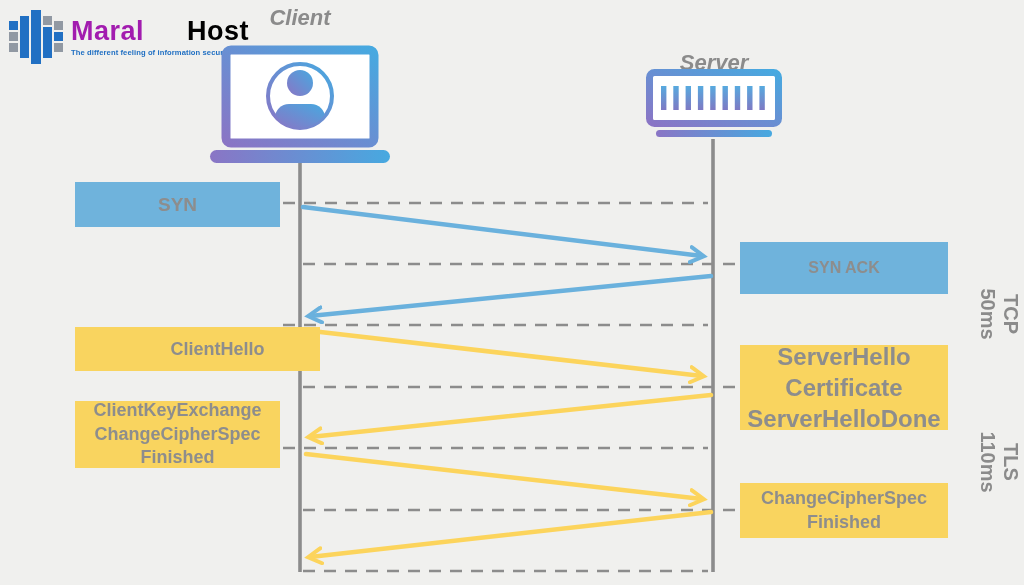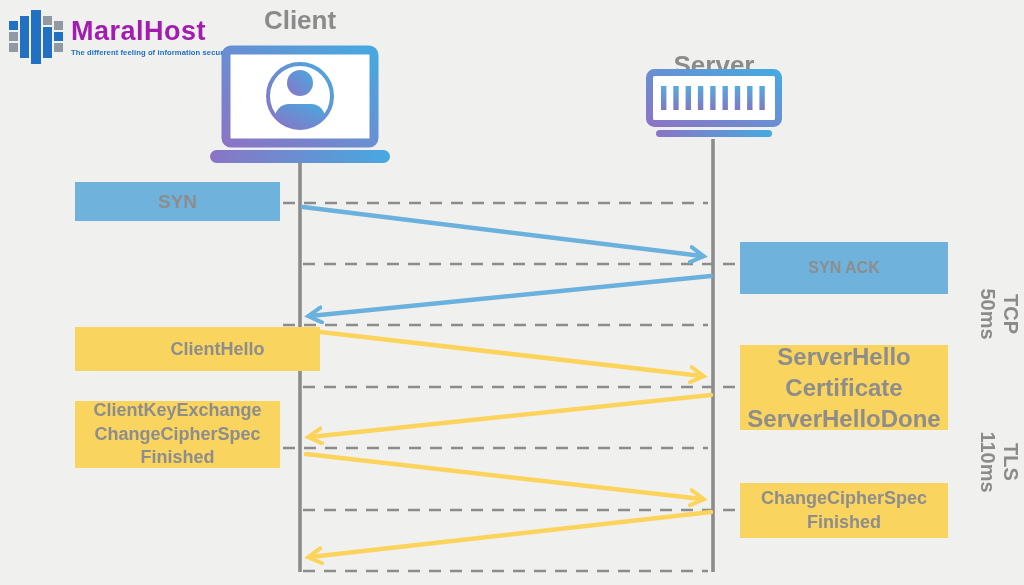--- a/index.html
+++ b/index.html
@@ -8,39 +8,39 @@
     position:relative; width:1024px; height:585px;
     background:#f0f0ee; overflow:hidden;
   }
   svg.overlay { position:absolute; left:0; top:0; }
 
   
   .logo { position:absolute; left:8px; top:9px; display:flex; align-items:flex-start; }
   .logo-text { margin-left:5px; margin-top:9px; }
   .brand { font-size:27px; font-weight:bold; line-height:1; letter-spacing:0.5px; }
   .brand .primary { color:#a21caf; }
-  .brand .secondary { color:#a21caf; }
+  .brand .secondary { color:#000000;margin-left:43px; }
   .tagline { font-size:7.6px; font-weight:bold; color:#2170c3; margin-top:3px; letter-spacing:0.1px; }
 
   
   .actor-title { position:absolute; width:140px; text-align:center;
-    font-size:26px; font-weight:bold; color:#8b8b8b; }
+    font-size:22px; font-weight:bold; color:#8b8b8b;font-style:italic; }
   #client-title { left:230px; top:5px; }
   #server-title { left:644px; top:50px; }
 
   
   #client-icon { position:absolute; left:205px; top:40px; }
   #server-icon { position:absolute; left:645px; top:68px; }
 
   
   .box { position:absolute; display:flex; align-items:center; justify-content:center;
     text-align:center; font-weight:bold; color:#8d8d8d; white-space:pre-line; }
   .box.blue   { background:#6fb3dc; }
   .box.yellow { background:#f9d45f; }
-  #box-syn         { left:75px;  top:182px; width:205px; height:39px; font-size:19px; }
+  #box-syn         { left:75px;  top:182px; width:205px; height:45px; font-size:19px; }
   #box-ack         { left:75px;  top:280px; width:205px; height:45px; font-size:19px; }
   #box-clienthello { left:75px;  top:327px; width:205px; height:44px; font-size:18px;padding-left:40px; }
   #box-cke         { left:75px;  top:401px; width:205px; height:67px; font-size:18px; line-height:1.3; }
   #box-synack      { left:740px; top:242px; width:208px; height:52px; font-size:16px; }
   #box-serverhello { left:740px; top:345px; width:208px; height:85px; font-size:24px; line-height:1.3; }
   #box-ccs         { left:740px; top:483px; width:208px; height:55px; font-size:18px; line-height:1.3; }
 
   
   .timing { position:absolute; font-weight:bold; color:#8b8b8b; font-size:20px;
     line-height:1.15; text-align:center; white-space:pre-line; transform:rotate(90deg); }

